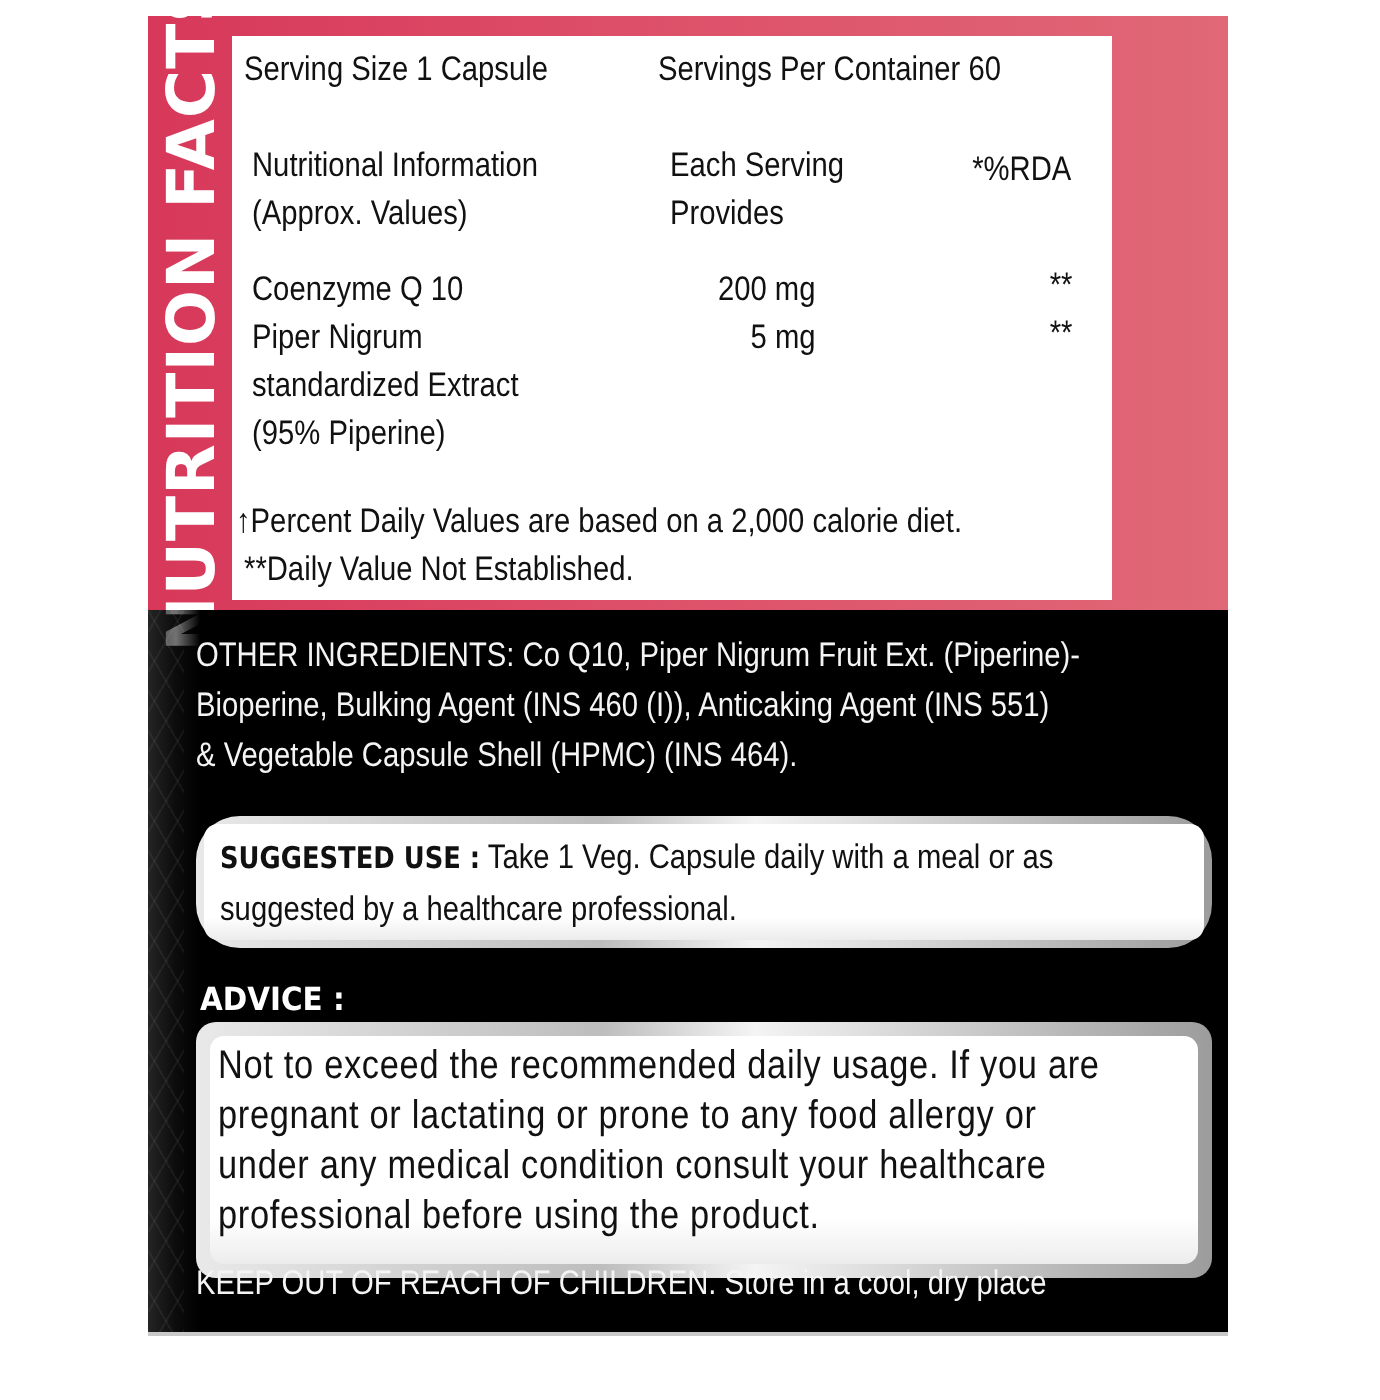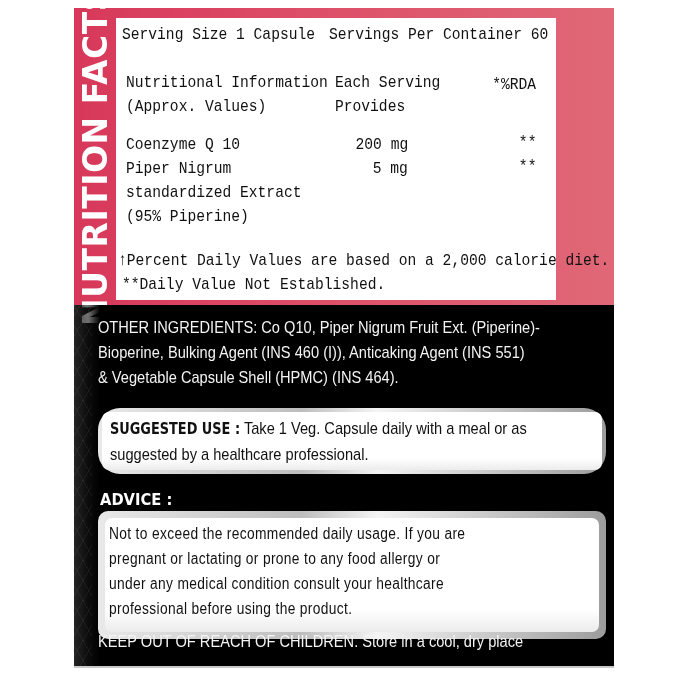--- a/index.html
+++ b/index.html
@@ -20,21 +20,21 @@
       display: flex; align-items: center; justify-content: center;
     }
     .vertical-title span {
       display: block; transform: rotate(-90deg); white-space: nowrap;
       color: #fff; font-family: "DejaVu Sans", sans-serif; font-weight: bold;
       font-size: 33px; letter-spacing: 0.5px;
     }
     .facts-box {
       position: absolute; left: 42px; top: 10px; width: 440px; height: 282px;
       background: #fff; color: #111;
-      font-family: Liberation Mono, monospace;
+      font-family: Liberation Sans, sans-serif;
       font-size: 17px;
     }
     .facts-box .t { position: absolute; white-space: nowrap; transform: scaleX(0.86); transform-origin: left top; }
     .facts-box .tr { position: absolute; white-space: nowrap; transform: scaleX(0.86); transform-origin: right top; text-align: right; }
     .dark {
       position: absolute; left: 0; top: 297px; width: 540px; height: 361px;
       background:
         linear-gradient(90deg, rgba(40,40,40,0.9) 0px, rgba(20,20,20,0.6) 14px, #000 26px);
       color: #f2f2f2;
     }
@@ -64,21 +64,21 @@
     }
     .card-inner .line { white-space: nowrap; transform: scaleX(0.86); transform-origin: left top; }
     .suggest { top: 103px; height: 66px; }
     .suggest .bold { font-weight: bold; font-family: "DejaVu Sans", sans-serif; font-size: 15px; letter-spacing: 0px; }
     .advice-heading {
       position: absolute; left: 26px; top: 185px; color: #fff;
       font-family: "DejaVu Sans", sans-serif; font-weight: bold; font-size: 16px;
       transform: scaleX(0.92); transform-origin: left top;
     }
     .advice { top: 206px; height: 128px; border-radius: 10px; padding: 7px; }
-    .advice .card-inner { font-size: 16px; line-height: 25px; padding: 3px 4px; letter-spacing: 0.4px; }
+    .advice .card-inner { font-size: 20px; line-height: 25px; padding: 3px 4px; letter-spacing: 0.4px; }
     .keep {
       position: absolute; left: 24px; top: 327px; color: #f4f4f4;
       font-family: "Liberation Sans Narrow", "Liberation Sans", sans-serif; font-size: 17px;
       white-space: nowrap; transform: scaleX(0.86); transform-origin: left top;
     }
   </style>
 </head>
 <body>
 
 <div class="label">

